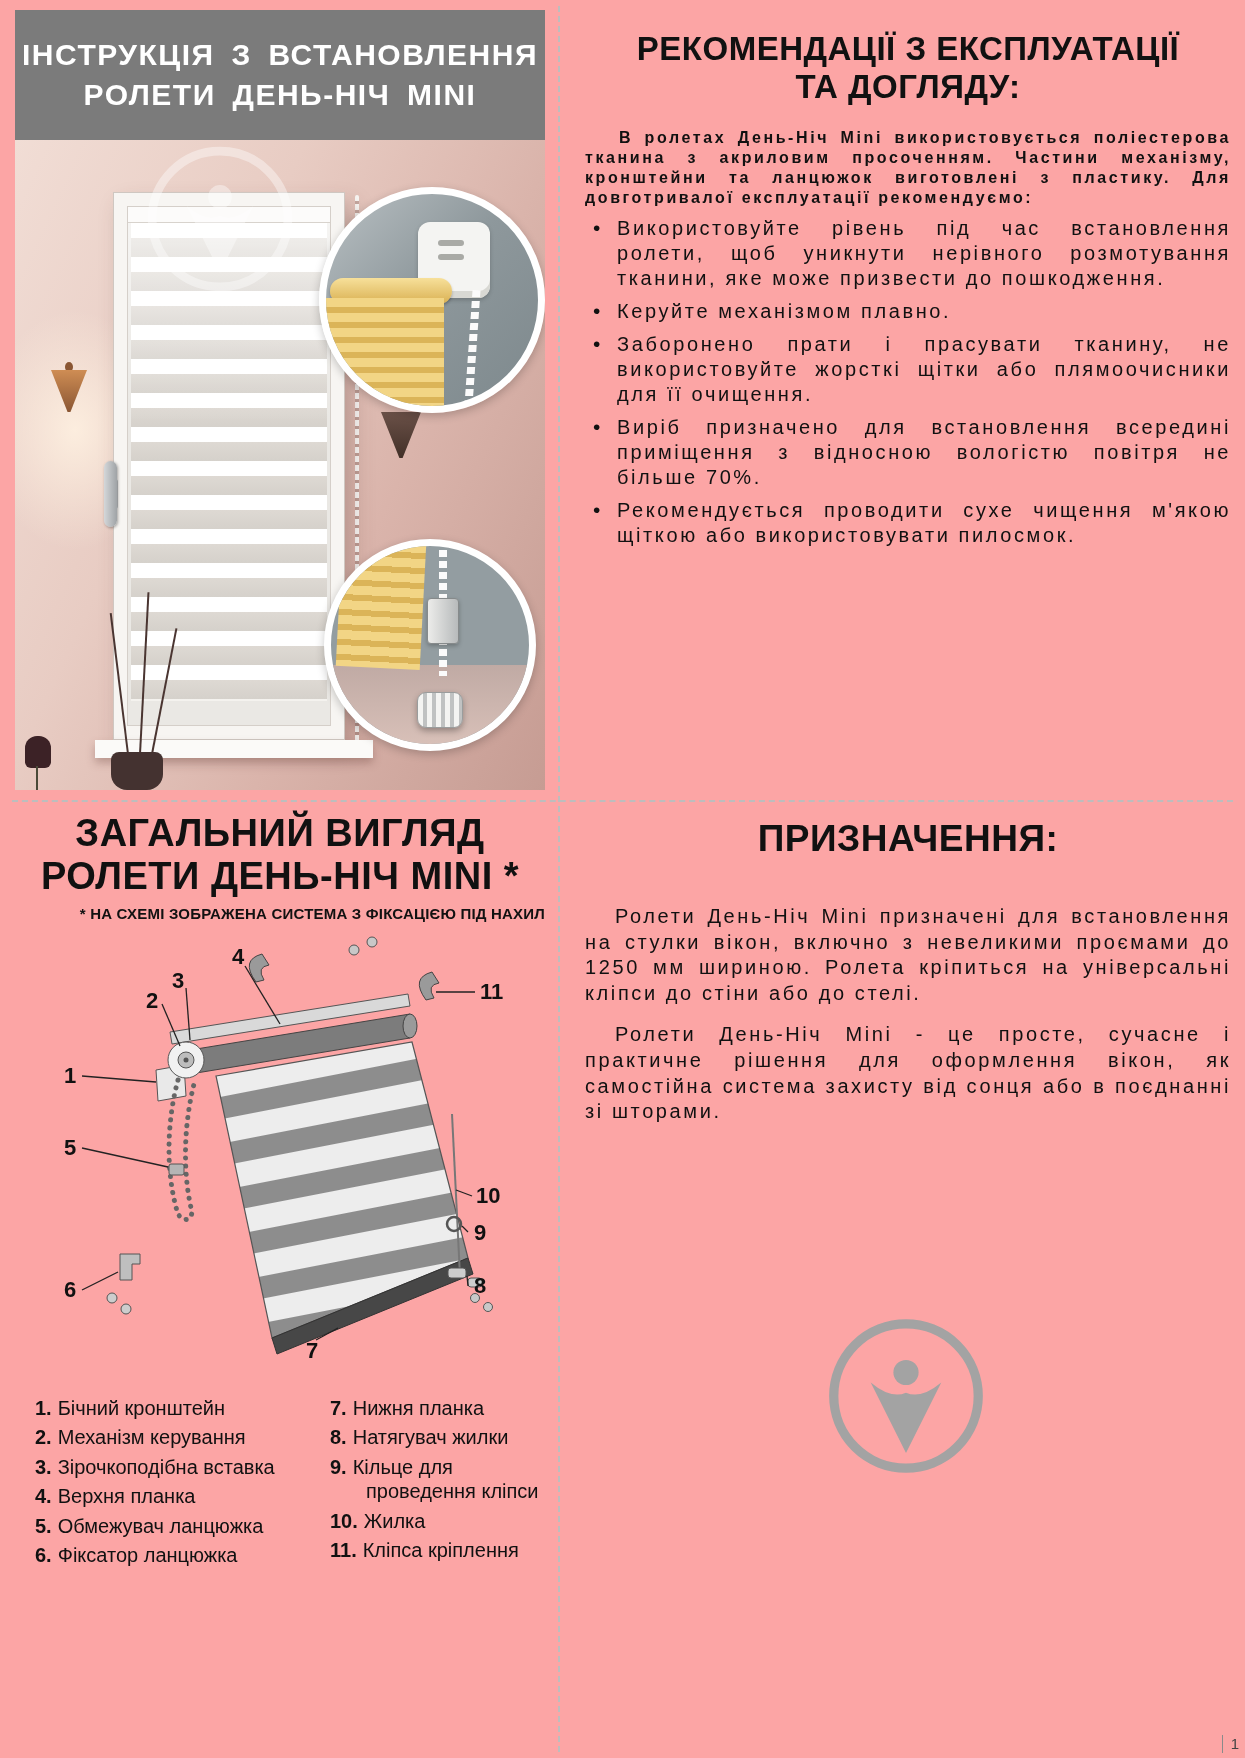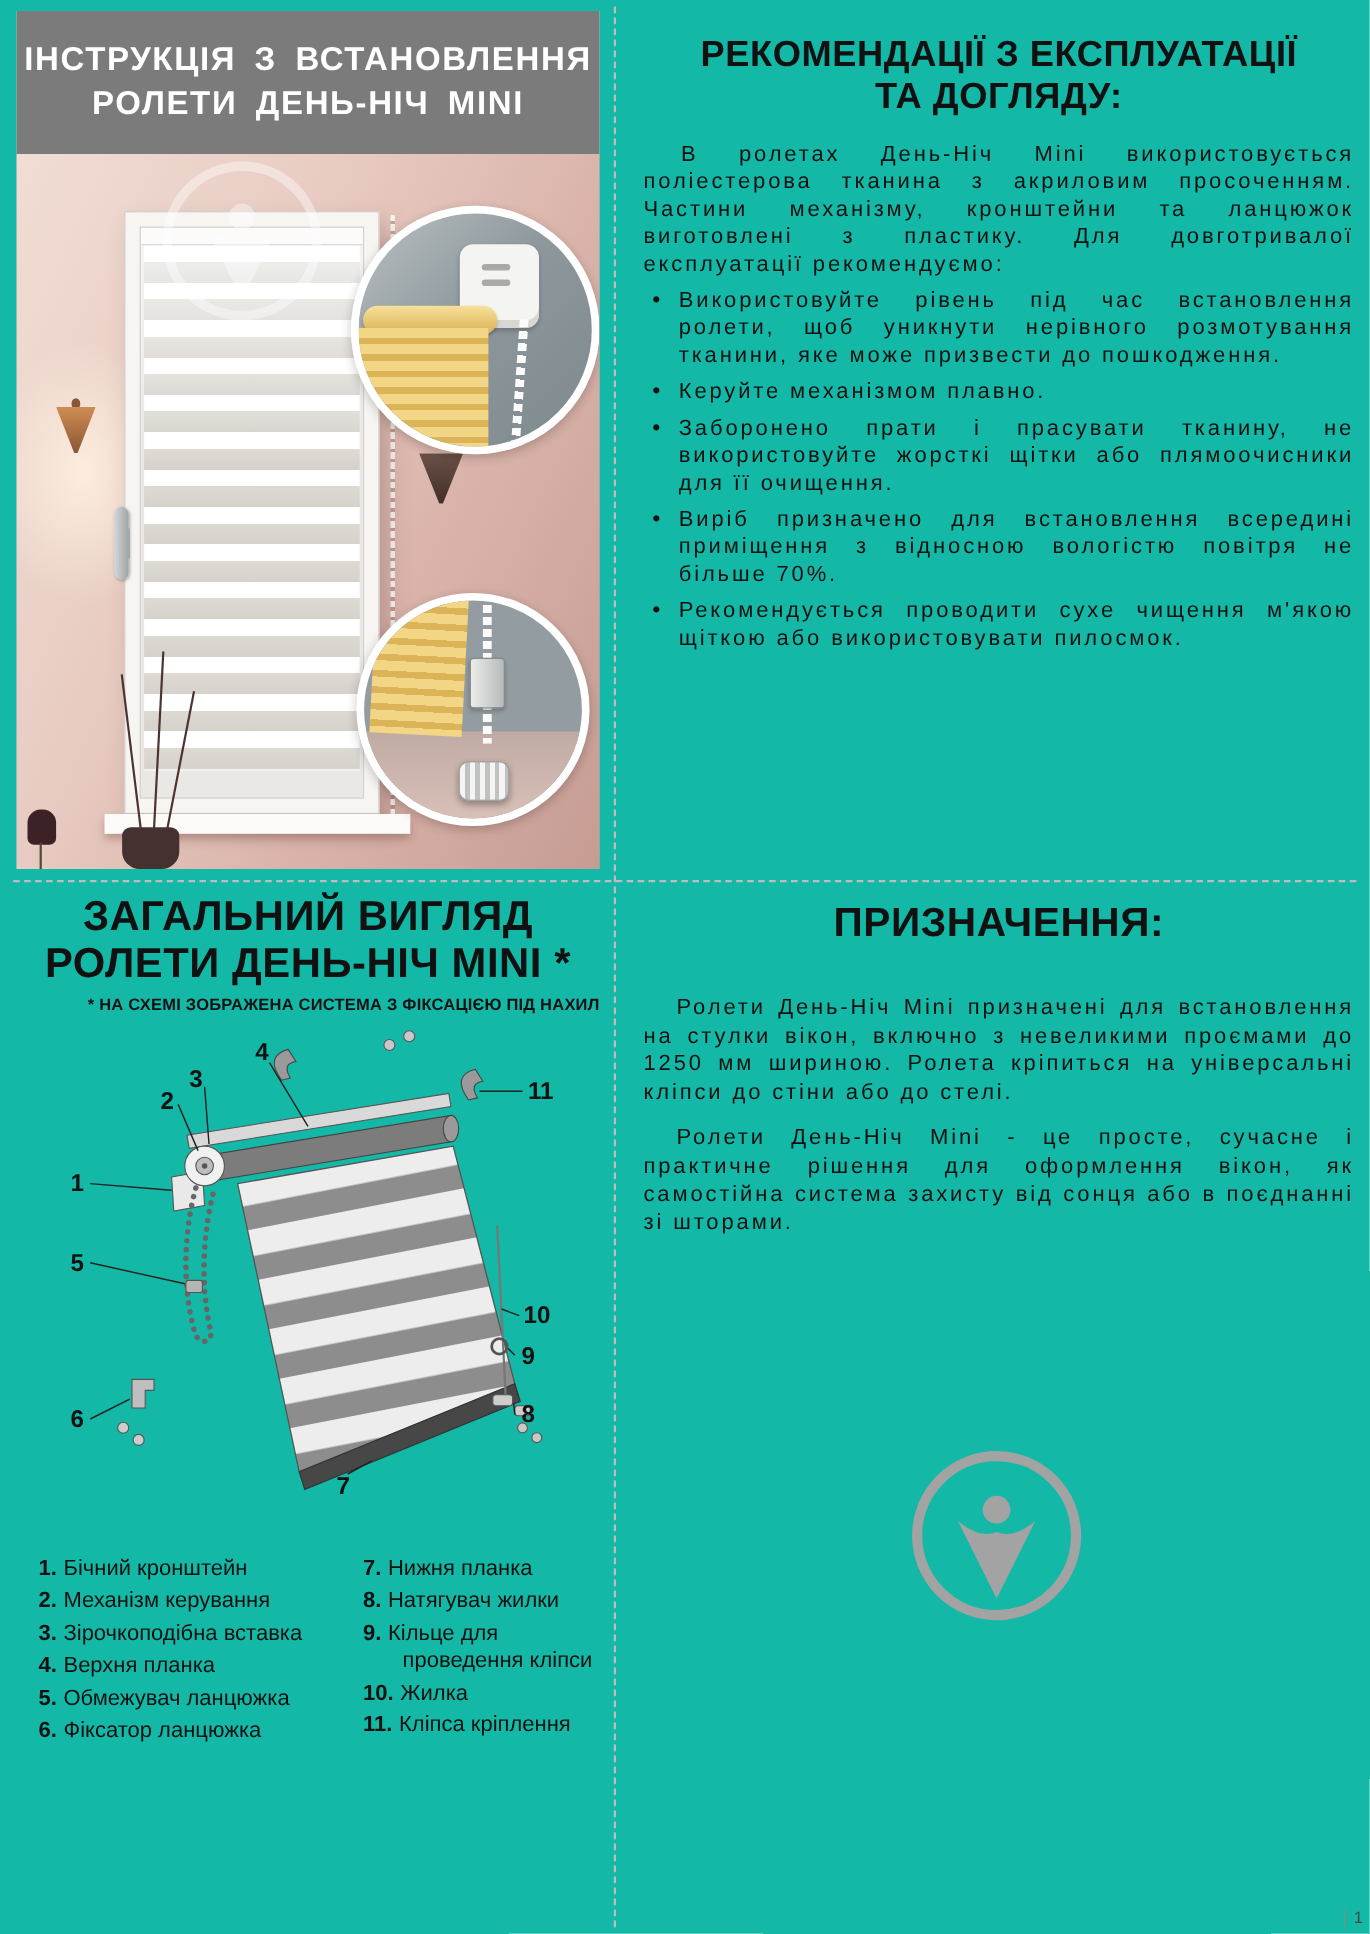--- a/index.html
+++ b/index.html
@@ -1,19 +1,19 @@
 <!DOCTYPE html>
 <html><head>
 <meta charset="utf-8">
 <style>
   * { margin:0; padding:0; box-sizing:border-box; }
   html,body { width:1245px; height:1758px; }
   body { background:#ffffff; font-family:"Liberation Sans", sans-serif; color:#111; position:relative; overflow:hidden; }
 
-  .page { position:absolute; inset:0; background:#14b8a6; }
+  .page { position:absolute; inset:0; background:#fca5a5; }
 
   .divider-v { position:absolute; left:558px; top:6px; bottom:6px; width:0; border-left:2px dashed #bdbdbd; }
   .divider-h { position:absolute; top:800px; left:12px; right:12px; height:0; border-top:2px dashed #bdbdbd; }
 
   
   .photo { position:absolute; left:15px; top:10px; width:530px; height:780px; overflow:hidden; background:#d9b3aa; }
   .photo-banner { position:absolute; left:0; top:0; right:0; height:130px; background:#7b7b7b; display:flex; flex-direction:column; justify-content:center; align-items:center; gap:5px; z-index:2; }
   .photo-banner .t { color:#fff; font-weight:bold; font-size:30px; letter-spacing:1.5px; word-spacing:7px; line-height:1.15; white-space:nowrap; }
   .photo-scene { position:absolute; left:0; top:130px; right:0; bottom:0; background:linear-gradient(115deg,#f1ddd5 0%,#e8ccc3 35%,#dab4ab 65%,#c69c93 100%); overflow:hidden; }
 
@@ -55,31 +55,31 @@
   .i2-chain { position:absolute; left:108px; top:4px; width:8px; height:126px; background:repeating-linear-gradient(180deg,#fbfbfb 0 7px, rgba(0,0,0,0) 7px 11px); }
   .i2-clamp { position:absolute; left:96px; top:52px; width:32px; height:46px; background:linear-gradient(90deg,#ececea,#b7babb); border:1px solid #868a8b; border-radius:4px; box-shadow:0 2px 4px rgba(0,0,0,0.25); }
   .i2-bobbin { position:absolute; left:86px; top:146px; width:46px; height:36px; background:repeating-linear-gradient(90deg,#f4f4f2 0 5px,#c0c2c2 5px 9px); border:1px solid #9a9d9d; border-radius:9px; box-shadow:0 3px 6px rgba(0,0,0,0.3); }
 
   .wm-top { position:absolute; left:126px; top:130px; width:158px; height:158px; color:rgba(255,255,255,0.4); z-index:3; }
   .wm-bottom { position:absolute; left:822px; top:1312px; width:168px; height:168px; color:#a3a3a3; }
 
   
   .reco { position:absolute; left:585px; top:30px; width:646px; }
   .reco .h { text-align:center; font-weight:bold; font-size:33px; line-height:1.15; letter-spacing:0.5px; }
-  .reco .intro { margin-top:22px; font-size:20px; line-height:1.25; letter-spacing:2.6px; text-align:justify; text-indent:34px; }
+  .reco .intro { margin-top:22px; font-size:16px; line-height:1.25; letter-spacing:2.6px; text-align:justify; text-indent:34px;font-weight:bold; }
   .bullets { margin-top:8px; list-style:none; }
   .bullets li { position:relative; padding-left:32px; margin-top:8px; font-size:20px; line-height:1.25; letter-spacing:2.6px; text-align:justify; }
   .bullets li::before { content:"\2022"; position:absolute; left:8px; top:-1px; font-size:21px; }
 
   
   .overview { position:absolute; left:15px; top:812px; width:530px; }
   .overview .h { text-align:center; font-weight:bold; font-size:38px; line-height:1.12; letter-spacing:0.5px; white-space:nowrap; }
   .overview .sub { text-align:right; font-weight:bold; font-size:15px; margin-top:8px; letter-spacing:0.2px; white-space:nowrap; }
   .diagram { display:block; margin:2px auto 0; }
-  .legend { display:flex; margin-top:20px; padding-left:20px; font-size:20px; }
+  .legend { display:flex; margin-top:2px; padding-left:20px; font-size:20px; }
   .legend ul { list-style:none; }
   .legend .col-left  { width:295px; }
   .legend .col-right { width:215px; }
   .legend li { margin-bottom:5px; line-height:1.22; padding-left:36px; text-indent:-36px; }
   .legend b { margin-right:6px; }
 
   
   .purpose { position:absolute; left:585px; top:818px; width:646px; }
   .purpose .h { text-align:center; font-weight:bold; font-size:37px; letter-spacing:0.5px; }
   .purpose p { font-size:20px; line-height:1.28; letter-spacing:2.6px; text-align:justify; text-indent:30px; }

